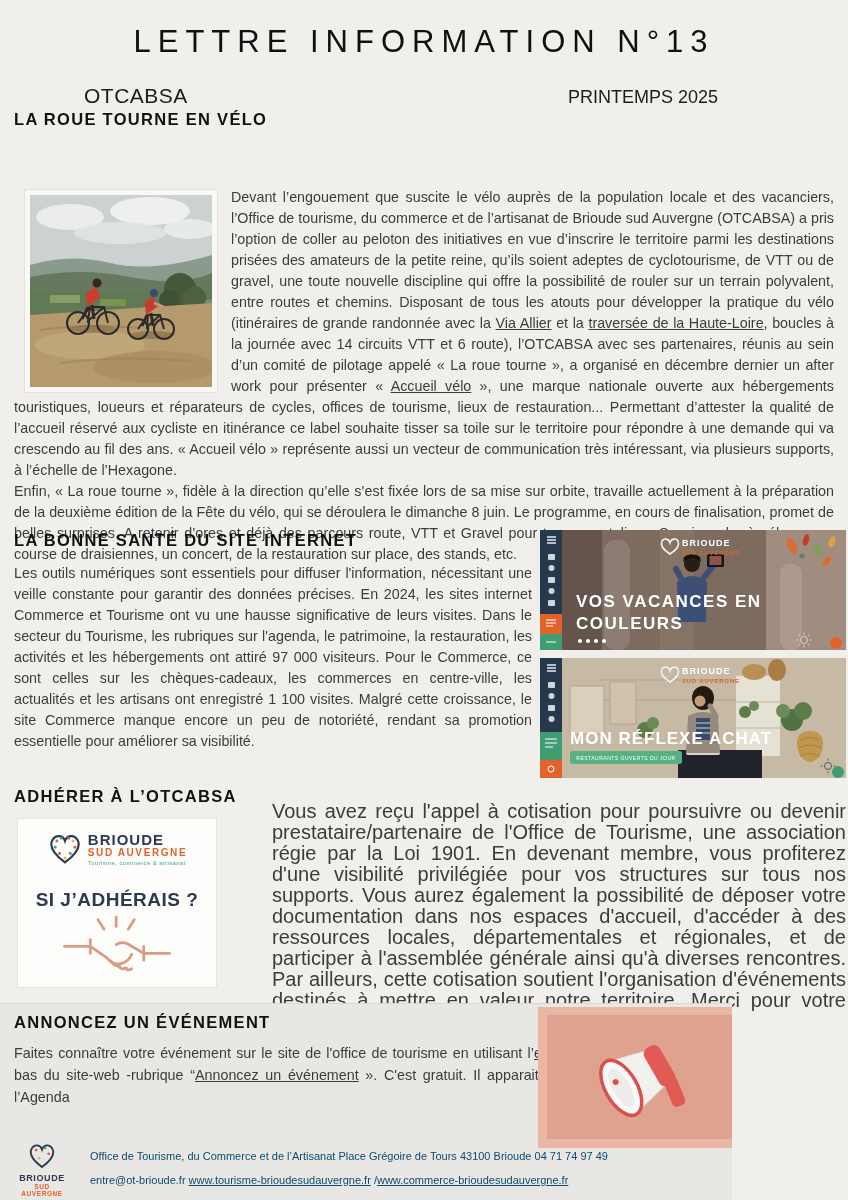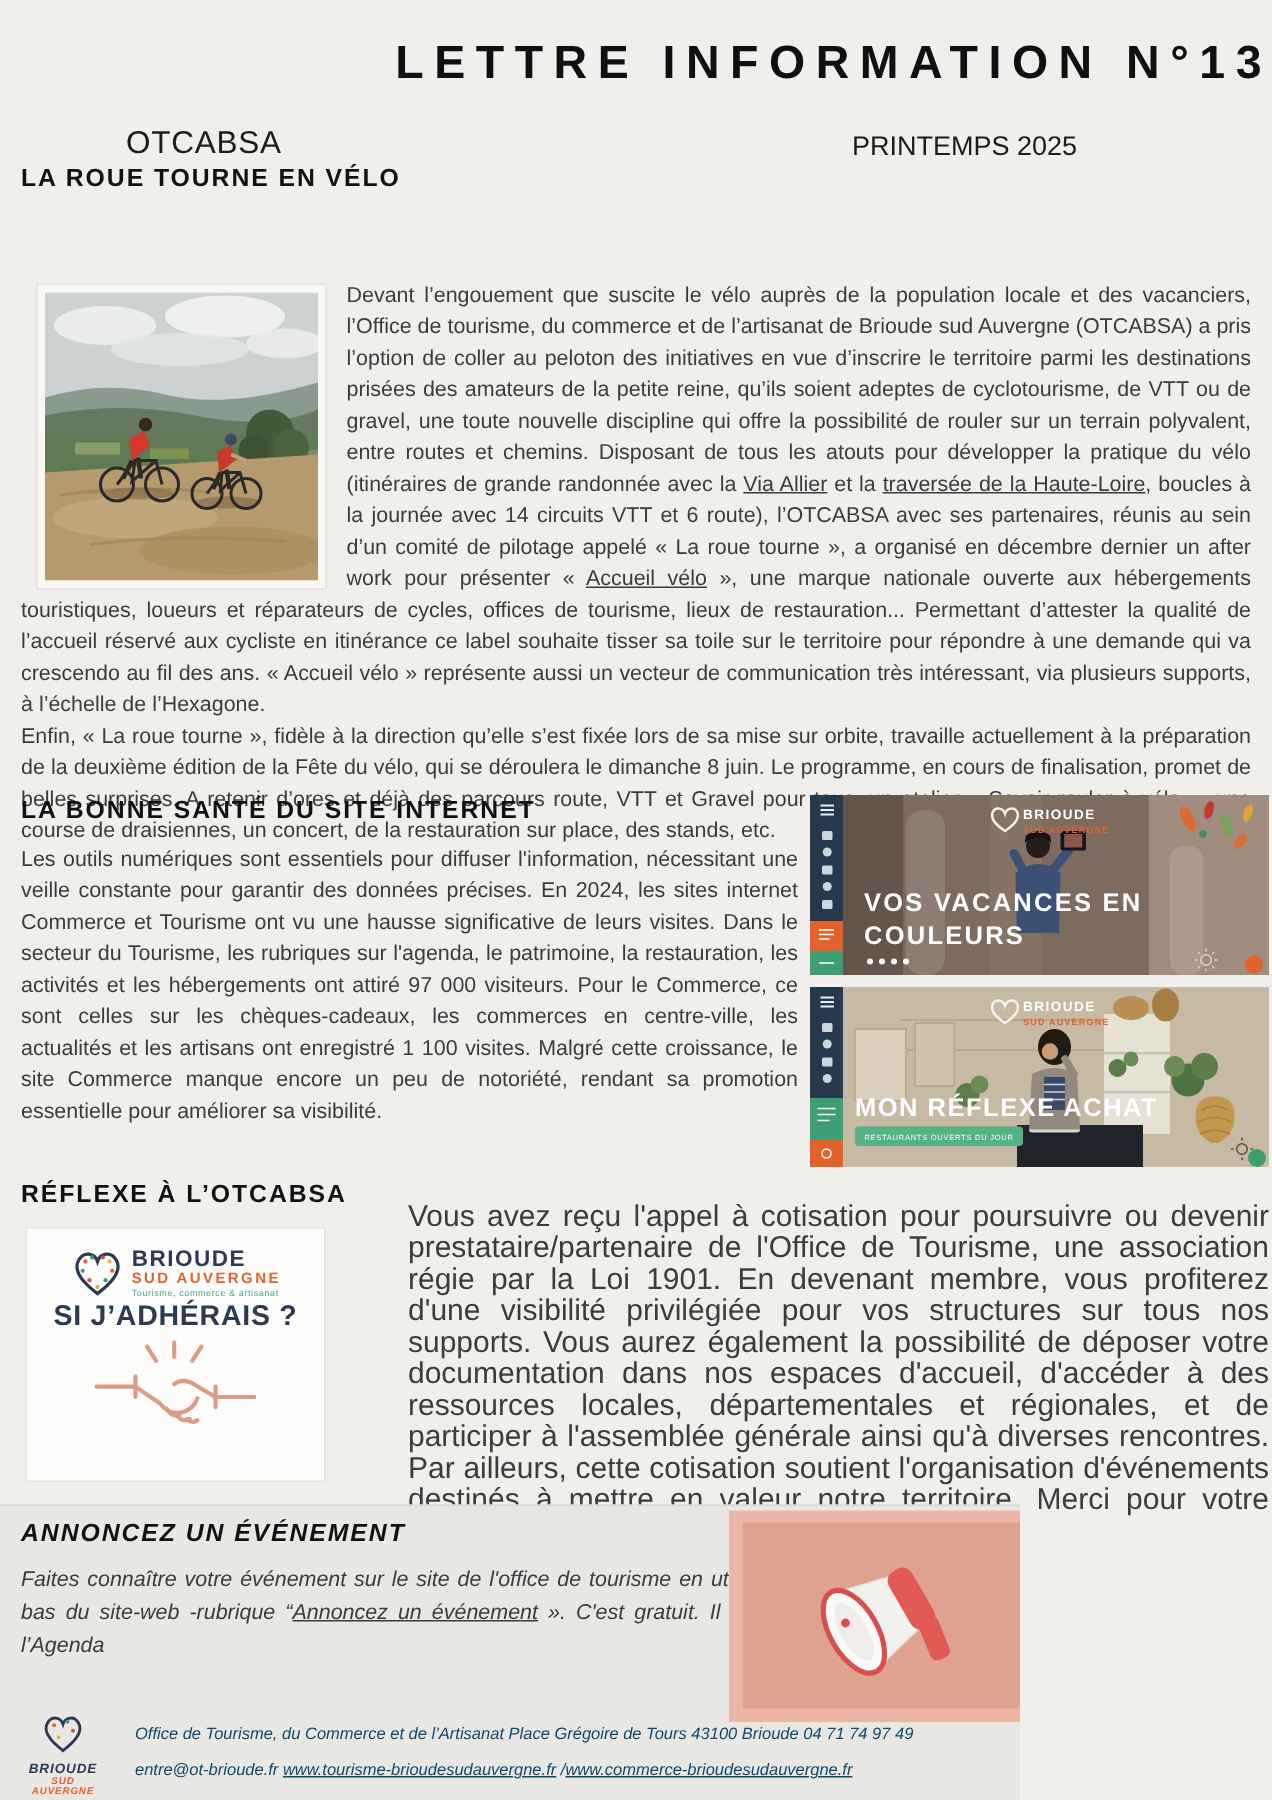--- a/index.html
+++ b/index.html
@@ -1,19 +1,19 @@
 <!DOCTYPE html>
 <html><head>
 <meta charset="utf-8">
 <style>
   html,body{margin:0;padding:0;}
   .page{position:relative;width:848px;height:1200px;background:#f0efec;
         font-family:"Liberation Sans",sans-serif;color:#3c3c3c;overflow:hidden;}
-  .h1{position:absolute;top:24px;left:0;right:0;text-align:right;
-      font-size:31px;font-weight:bold;letter-spacing:7px;color:#101010;}
+  .h1{position:absolute;top:24px;left:0;right:0;text-align:center;
+      font-size:31px;font-weight:normal;letter-spacing:7px;color:#101010;}
   .sub-org{position:absolute;top:84px;left:84px;font-size:21px;color:#1c1c1c;letter-spacing:.5px;}
   .sub-issue{position:absolute;top:87px;left:568px;font-size:18px;color:#1c1c1c;}
   .h2{font-weight:bold;color:#121212;font-size:16.5px;letter-spacing:1.3px;text-align:right;}
   #h2-velo{position:absolute;top:110px;left:14px;}
   .sec1{position:absolute;top:139px;left:14px;width:820px;height:392px;overflow:hidden;
         font-size:14.3px;line-height:21px;text-align:justify;margin-top:48px;}
   .sec1 p{margin:0;}
   .photo-frame{float:left;width:182px;height:192px;background:#faf8f5;
                padding:5px;margin:3px 14px 4px 11px;box-shadow:0 0 0 1px #e3e1dd;}
   #h2-internet{position:absolute;top:531px;left:14px;}
@@ -22,26 +22,26 @@
   .screens{position:absolute;top:530px;left:540px;width:306px;}
   .screen{width:306px;height:120px;margin-bottom:8px;display:block;}
   #h2-adherer{position:absolute;top:787px;left:14px;}
   .card{position:absolute;top:819px;left:18px;width:198px;height:168px;background:#fdfdfc;
         text-align:center;box-shadow:0 0 0 1px #e6e4e0;}
   .card-logo-row{display:flex;align-items:center;justify-content:center;gap:5px;margin-top:13px;}
   .card-brand-stack{text-align:left;}
   .card-brand{color:#2c3b52;font-weight:bold;font-size:15px;letter-spacing:1px;line-height:15px;}
   .card-brand-sub{color:#e2622b;font-weight:bold;font-size:10px;letter-spacing:1.6px;line-height:11px;}
   .card-tagline{color:#4aa38f;font-size:6px;letter-spacing:.4px;margin-top:2px;}
-  .card-question{color:#2c3b52;font-weight:bold;font-size:19px;margin-top:1px;letter-spacing:.5px;}
+  .card-question{color:#2c3b52;font-weight:bold;font-size:19px;margin-top:23px;letter-spacing:.5px;}
   .handshake{margin-top:4px;}
   .sec3-text{position:absolute;top:801px;left:272px;width:574px;
              font-size:20px;line-height:21px;text-align:justify;}
-  .bottom{position:absolute;top:1003px;left:0;width:680px;height:197px;
-          background:#e9e7e4;border-top:1px solid #d9d7d3;font-style:italic;}
+  .bottom{position:absolute;top:1003px;left:0;width:732px;height:197px;
+          background:#e9e7e4;border-top:1px solid #d9d7d3;}
   #h2-evenement{position:absolute;top:9px;left:14px;}
   .sec4-text{position:absolute;top:38px;left:14px;width:628px;
              font-size:14.3px;line-height:22px;text-align:justify;}
   .mega{position:absolute;top:3px;right:0;width:194px;height:141px;background:#e9b7a4;}
   .mega-inner{position:absolute;left:9px;top:8px;right:0;bottom:9px;background:#dfa28e;
               display:flex;align-items:center;justify-content:center;}
   .footer-logo{position:absolute;left:16px;top:138px;width:52px;text-align:center;}
   .footer-brand{color:#2c3b52;font-weight:bold;font-size:9px;letter-spacing:.6px;line-height:9px;}
   .footer-brand-sub{color:#e2622b;font-weight:bold;font-size:6.5px;letter-spacing:.6px;line-height:7px;}
   .footer-text{position:absolute;left:90px;top:140px;font-size:11px;color:#0c4a6e;line-height:24px;}
@@ -231,21 +231,21 @@
       <rect x="30" y="93" width="112" height="13" rx="2.5" fill="#57b185"></rect>
       <text x="86" y="102" text-anchor="middle" font-size="5" fill="#ffffff" letter-spacing=".5">RESTAURANTS OUVERTS DU JOUR</text>
       <g stroke="#5a5149" fill="none" stroke-width="1">
         <circle cx="288" cy="108" r="3.5"></circle>
         <path d="M288,102.5 V100.5 M288,113.5 V115.5 M282.5,108 H280.5 M293.5,108 H295.5"></path>
       </g>
       <circle cx="298" cy="114" r="6" fill="#3f9e71"></circle>
     </svg>
   </div>
 
-  <div class="h2" id="h2-adherer">RÉFLEXE À L’OTCABSA</div>
+  <div class="h2" id="h2-adherer">ADHÉRER À L’OTCABSA</div>
 
   <div class="card">
     <div class="card-logo-row">
       <svg width="36" height="34" viewBox="0 0 40 38">
         <path d="M20,34 C8,25 2,16 6,9 C10,2 18,4 20,10 C22,4 30,2 34,9 C38,16 32,25 20,34 Z" fill="none" stroke="#2c3b52" stroke-width="2.4"></path>
         <circle cx="11" cy="10" r="1.6" fill="#e2622b"></circle>
           <circle cx="16" cy="7" r="1.6" fill="#3f9e71"></circle>
         <circle cx="24" cy="7" r="1.6" fill="#d84f4d"></circle>
           <circle cx="29" cy="10" r="1.6" fill="#e8b23a"></circle>
         <circle cx="9" cy="17" r="1.6" fill="#4aa38f"></circle>

